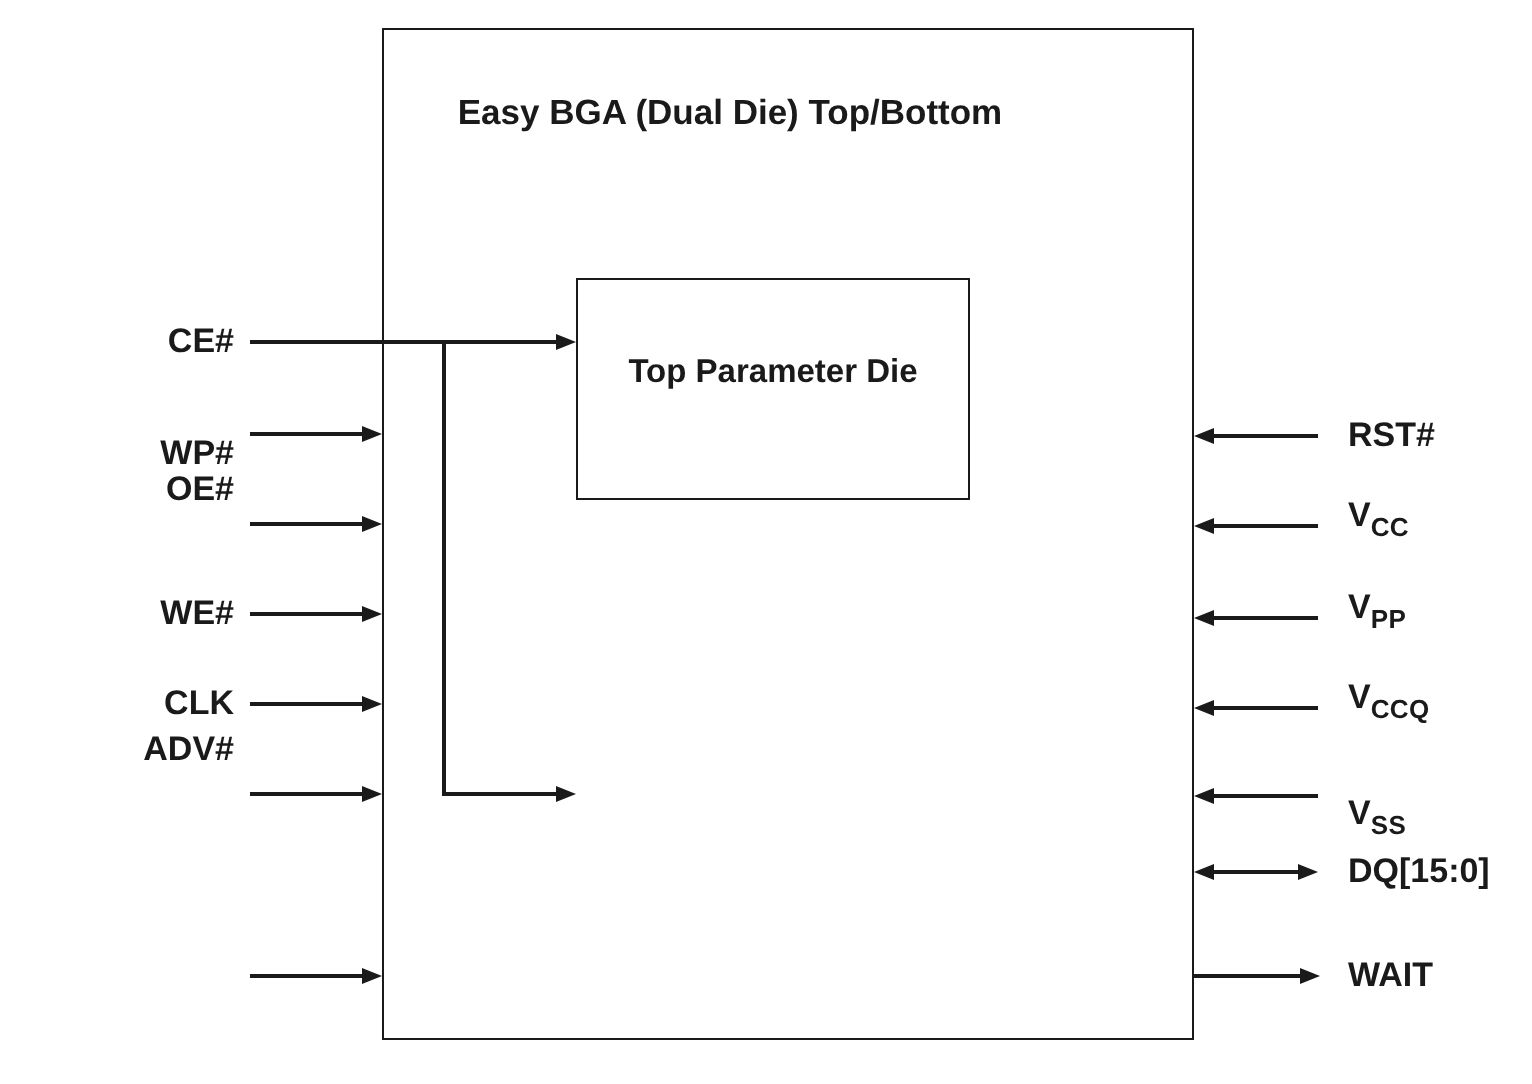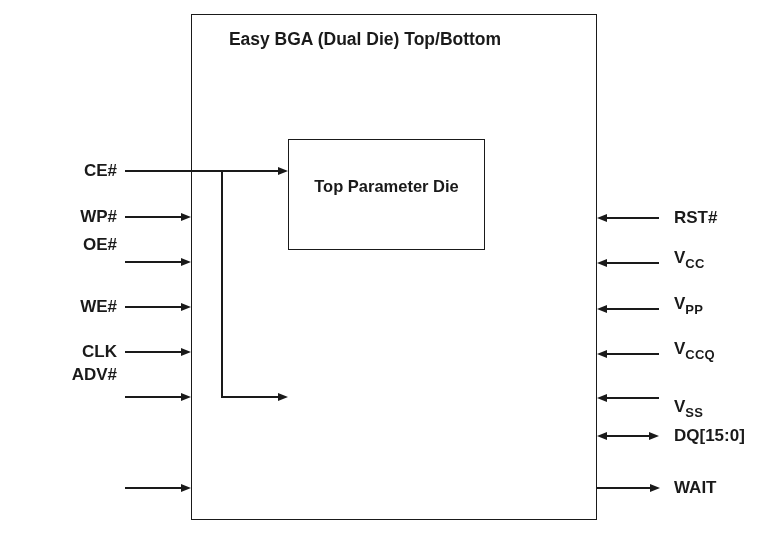--- a/index.html
+++ b/index.html
@@ -35,20 +35,21 @@
     text-align:center;
   }
   .die-top{left:288px;top:115px;padding-bottom:16px;margin-top:24px;}
   .die-bottom{left:288px;top:343px;height:110px;padding-bottom:20px;}
   
   .title-line{
     position:absolute;
     font-size:17.5px;font-weight:bold;
     white-space:nowrap;
     transform:translateX(-50%);
+    margin-top:17px;
   }
   .title-1{left:365px;top:29px;}
   .title-2{left:388px;top:52.5px;}
   
   .wire-h{position:absolute;height:1.7px;background:var(--ink);}
   .wire-v{position:absolute;width:1.7px;background:var(--ink);}
   .arr{position:absolute;width:0;height:0;}
   .arr-r{border-top:4.5px solid transparent;border-bottom:4.5px solid transparent;border-left:10px solid var(--ink);}
   .arr-l{border-top:4.5px solid transparent;border-bottom:4.5px solid transparent;border-right:10px solid var(--ink);}
   
@@ -79,21 +80,21 @@
     <span>Top Parameter Die</span>
   </div>
 
   <div class="pin-label pin-label-left" style="top:160px">CE#</div>
   <div class="wire-h" style="left:125px;top:170.2px;width:153px"></div>
   <div class="arr arr-r" style="left:278px;top:166.5px"></div>
   <div class="wire-v" style="left:221px;top:170.2px;height:227px"></div>
   <div class="wire-h" style="left:221px;top:396.2px;width:57px"></div>
   <div class="arr arr-r" style="left:278px;top:392.5px"></div>
 
-  <div class="pin-label pin-label-left" style="top:206px">WP#</div>
+  <div class="pin-label pin-label-left" style="top:216px">WP#</div>
   <div class="wire-h" style="left:125px;top:216.2px;width:57px"></div>
   <div class="arr arr-r" style="left:181px;top:212.5px"></div>
 
   <div class="pin-label pin-label-left" style="top:234px">OE#</div>
   <div class="wire-h" style="left:125px;top:261.2px;width:57px"></div>
   <div class="arr arr-r" style="left:181px;top:257.5px"></div>
 
   <div class="pin-label pin-label-left" style="top:296px">WE#</div>
   <div class="wire-h" style="left:125px;top:306.2px;width:57px"></div>
   <div class="arr arr-r" style="left:181px;top:302.5px"></div>

